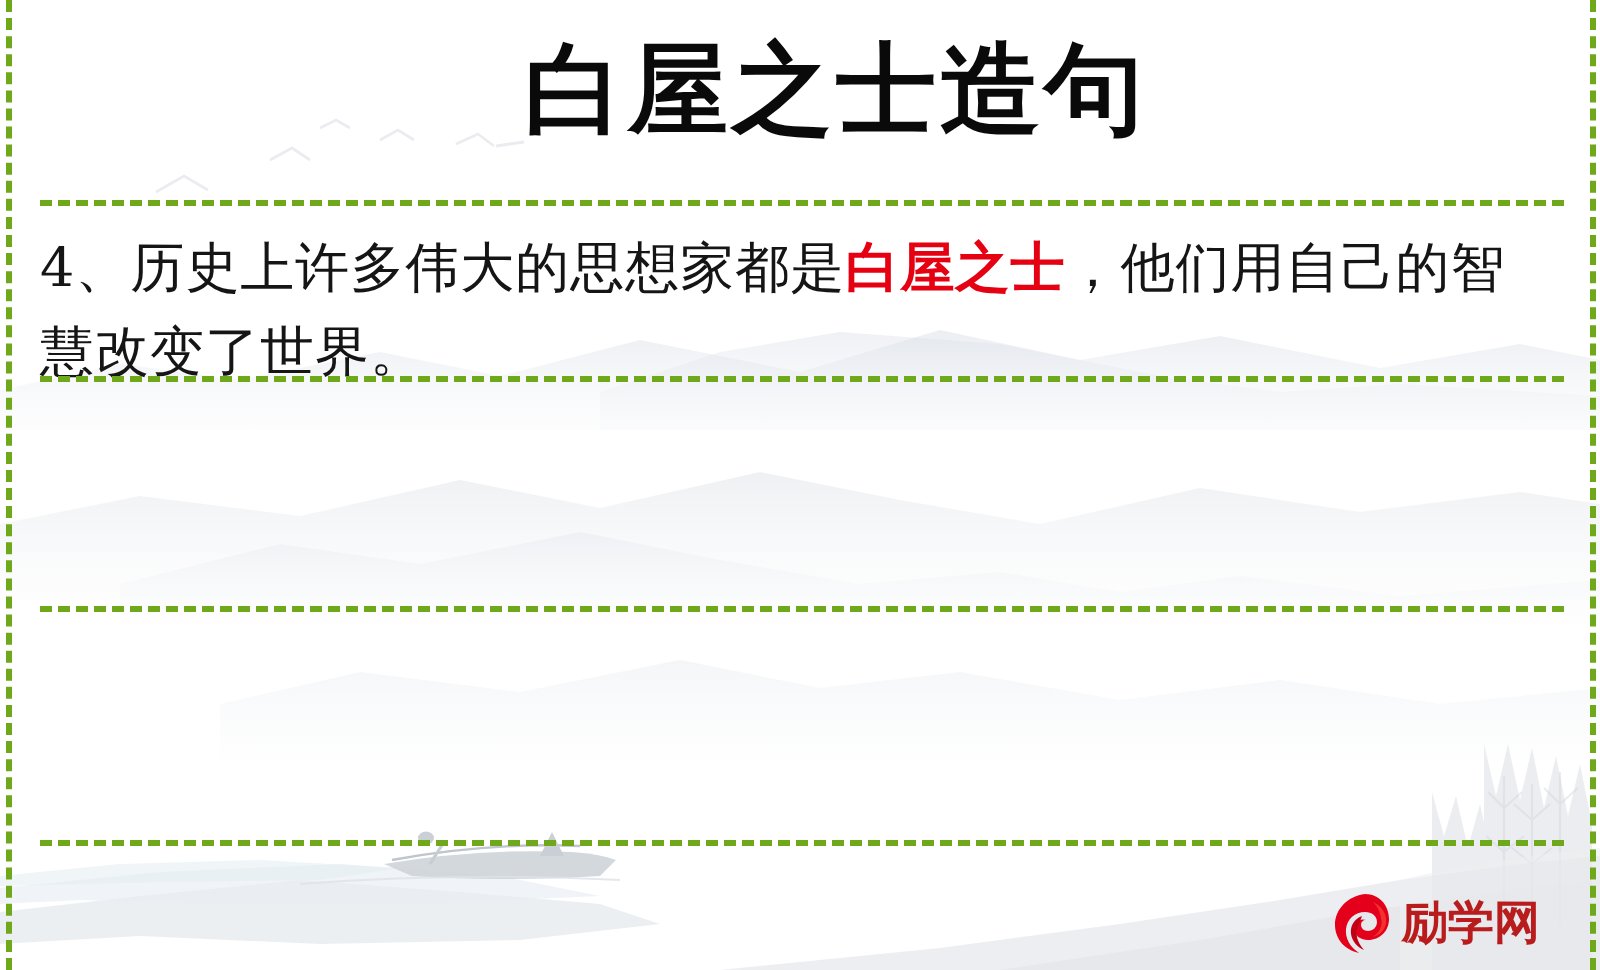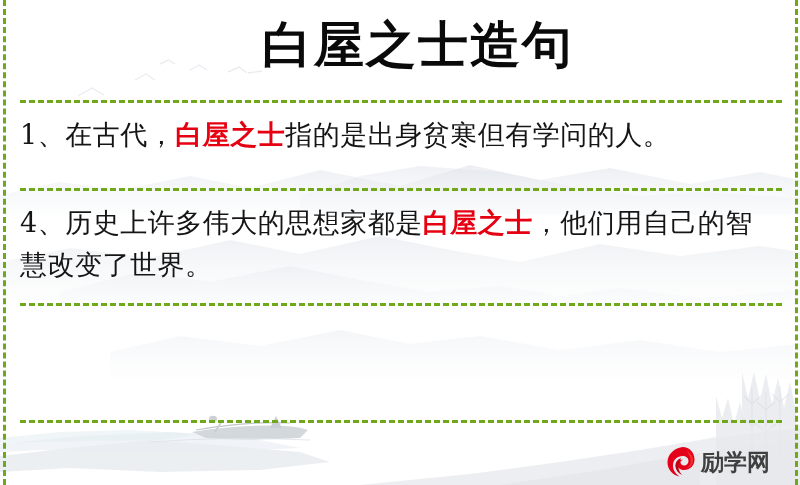--- a/index.html
+++ b/index.html
@@ -101,21 +101,21 @@
     display: flex;
     align-items: center;
     gap: 5px;
     z-index: 4;
   }
   .logo-mark { width: 30px; height: 32px; flex: 0 0 auto; }
   .logo-text {
     font-family: "DejaVu Sans", "Liberation Sans", sans-serif;
     font-size: 23px;
     font-weight: 700;
-    color: #404040;
+    color: #b91c1c;
     line-height: 30px;
     letter-spacing: 0px;
     white-space: nowrap;
   }
 </style>
 </head>
 <body>
 
 <div id="page">
 
@@ -201,23 +201,20 @@
 
   <div class="title">白屋之士造句</div>
 
   <div class="sep" style="top:100px;"></div>
   <div class="sep" style="top:188px;"></div>
   <div class="sep" style="top:303px;"></div>
   <div class="sep" style="top:420px;"></div>
 
   <div class="sentences">
 
-    <div class="sentence s1">
-      <span>1、在古代，</span><span class="idiom">白屋之士</span><span>指的是出身贫寒但有学问的人。</span>
-    </div>
 
 
     <div class="sentence s3">
       <span>4、历史上许多伟大的思想家都是</span><span class="idiom">白屋之士</span><span>，他们用自己的智慧改变了世界。</span>
     </div>
 
   </div>
 
   <div class="logo">
     <span class="logo-mark">

